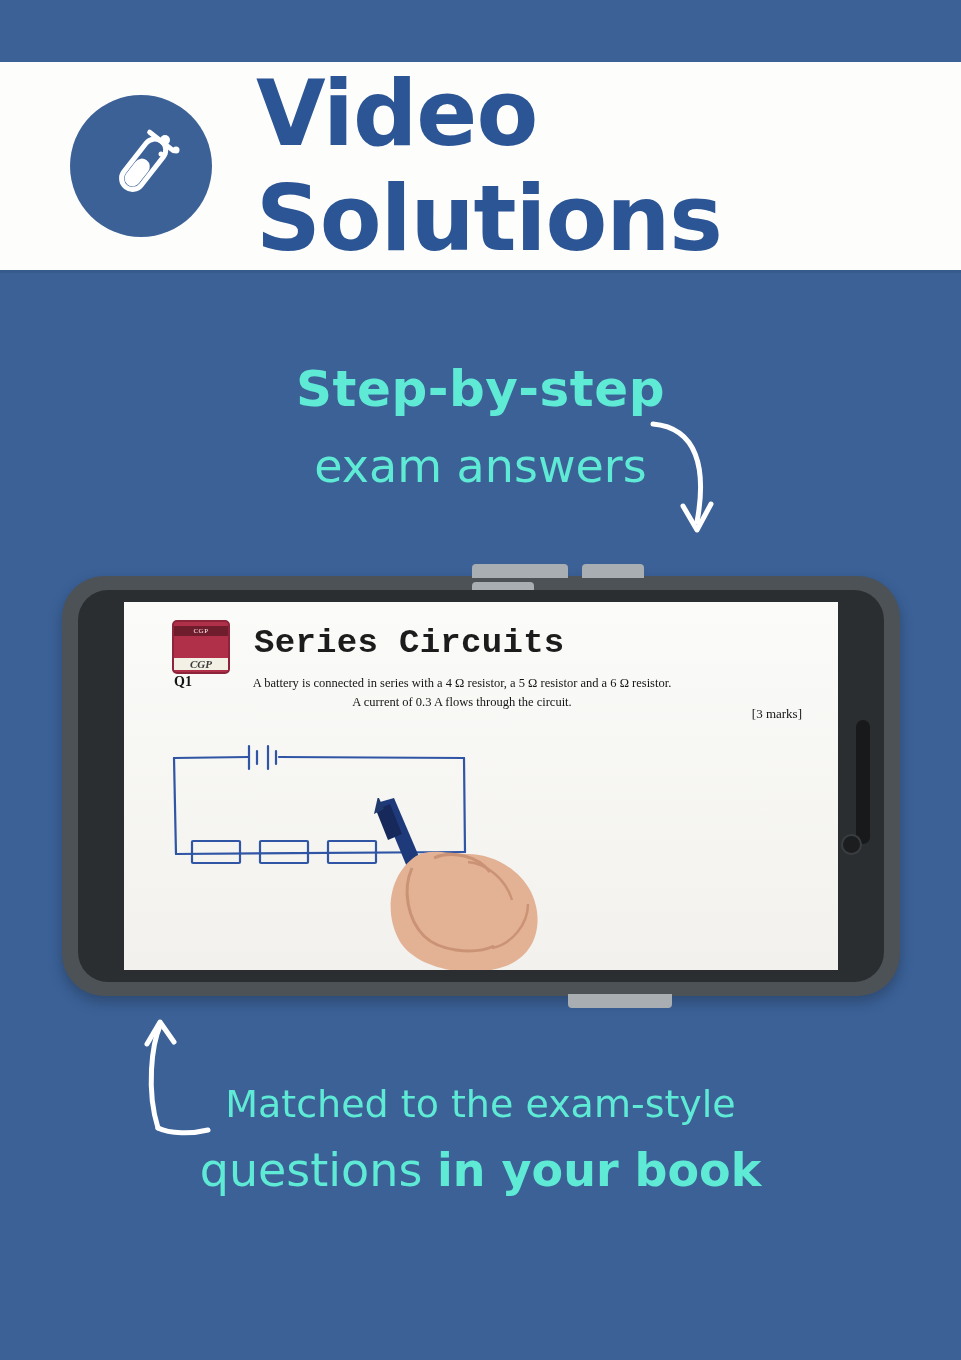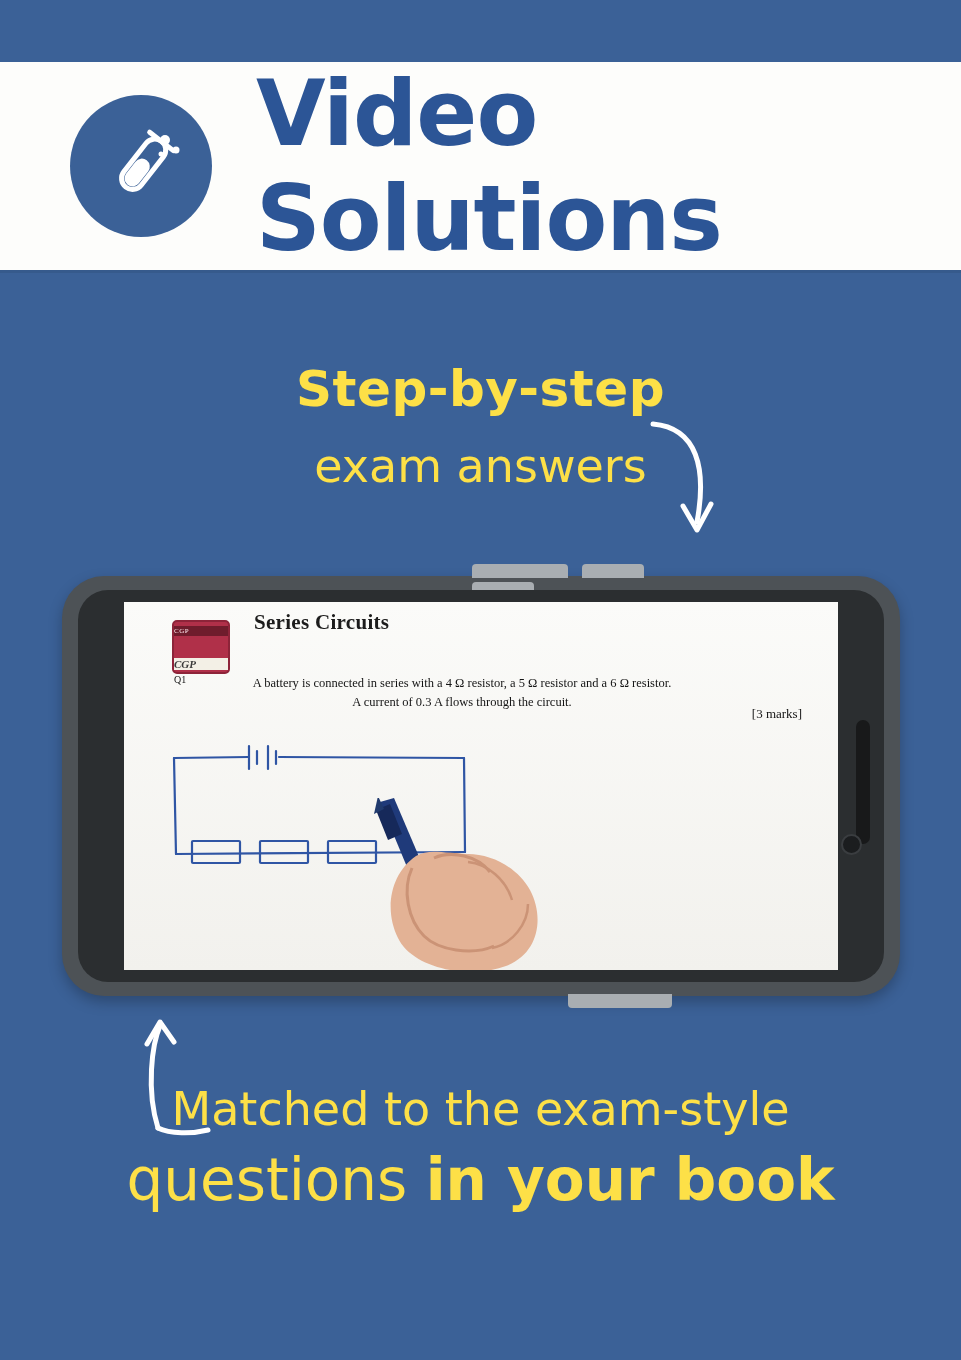--- a/index.html
+++ b/index.html
@@ -45,21 +45,21 @@
     margin-left: 44px;
     font-size: 90px;
     font-weight: bold;
     color: #2c5596;
     letter-spacing: -1px;
     font-family: "DejaVu Sans", sans-serif;
   }
 
   
   .caption {
-    color: #fde047;
+    color: #5eead4;
     font-family: "DejaVu Sans", sans-serif;
     text-align: center;
     line-height: 1.18;
   }
   .caption-top {
     position: absolute;
     left: 0;
     top: 360px;
     width: 961px;
   }
@@ -73,25 +73,25 @@
     font-weight: normal;
     margin-top: 20px;
   }
   .caption-bottom {
     position: absolute;
     left: 0;
     top: 1082px;
     width: 961px;
   }
   .caption-bottom .line1 {
+    font-size: 38px;
+  }
+  .caption-bottom .line2 {
     font-size: 46px;
-  }
-  .caption-bottom .line2 {
-    font-size: 58px;
-    margin-top: 10px;
+    margin-top: 16px;
   }
   .caption-bottom .bold {
     font-weight: bold;
   }
 
   
   .arrow-top {
     position: absolute;
     left: 645px;
     top: 418px;
@@ -190,21 +190,21 @@
     position: absolute;
     left: 48px;
     top: 18px;
     width: 54px;
     height: 50px;
     background: #b03049;
     border-radius: 5px;
     border: 2px solid #8d2439;
     color: #ffe9ef;
     font-size: 8px;
-    text-align: left;
+    text-align: center;
     font-family: "Liberation Serif", serif;
   }
   .cgp-badge .bar {
     margin-top: 4px;
     font-size: 7px;
     letter-spacing: 0.5px;
     background: #6f1c2c;
     display: block;
     padding: 1px 0;
   }
@@ -215,35 +215,35 @@
     right: 0;
     background: #f3f0e6;
     color: #3a3a3a;
     font-style: italic;
     font-weight: bold;
     font-size: 11px;
   }
   .sheet-title {
     position: absolute;
     left: 130px;
-    top: 8px;
-    font-size: 21px;
+    top: 22px;
+    font-size: 34px;
     font-weight: bold;
     color: #1c1c1c;
-    font-family: Liberation Serif, serif;
+    font-family: Liberation Mono, monospace;
     letter-spacing: 0.3px;
   }
   .q-label {
     position: absolute;
     left: 50px;
     top: 72px;
-    font-size: 10px;
+    font-size: 14px;
     font-family: "Liberation Serif", serif;
     color: #141414;
-    font-weight: normal;
+    font-weight: bold;
   }
   .q-body {
     position: absolute;
     left: 78px;
     top: 72px;
     width: 520px;
     font-size: 12.5px;
     line-height: 1.55;
     font-family: "Liberation Serif", serif;
     color: #141414;

